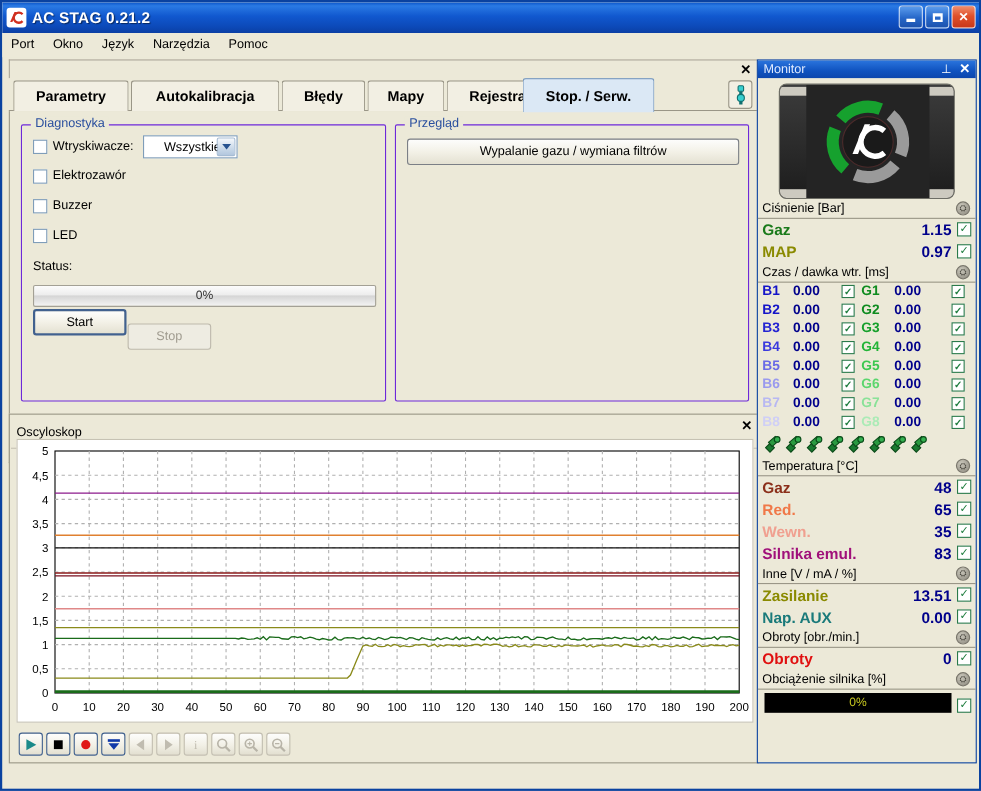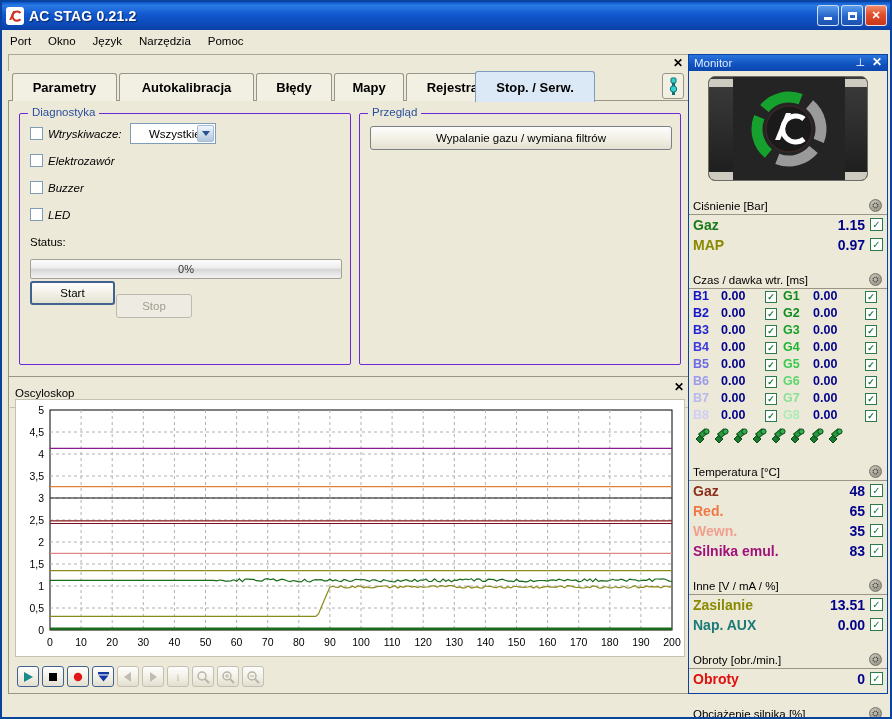--- a/index.html
+++ b/index.html
@@ -88,21 +88,21 @@
   
   .tabpage {
     position: absolute; left: 0; top: 47px; width: 682px; height: 320px;
     background: #ece9d8; border: 1px solid #9a9687; border-top: none;
   }
   .groupbox { position: absolute; border: 1px solid #6d28d9; border-radius: 2px; }
   .groupbox > .gb-title {
     position: absolute; left: 8px; top: -8px; padding: 0 4px;
     background: #ece9d8; font-size: 11.5px; color: #2a4f9e;
   }
-  .chkrow { position: absolute; display: flex; align-items: center; font-style: italic; }
+  .chkrow { position: absolute; display: flex; align-items: flex-start; }
   .chkbox {
     width: 13px; height: 13px; background: #fff;
     border: 1px solid #7f9db9; margin-right: 5px; flex: none;
   }
   .chklabel { font-size: 11.5px; color: #000; }
   .combo {
     position: absolute; height: 21px; background: #fff;
     border: 1px solid #7f9db9; display: flex; align-items: center;
     font-size: 11.5px; color: #000; padding-left: 18px;
   }
@@ -167,21 +167,20 @@
   .mon-title .x { position: absolute; right: 5px; top: 0px; color: #fff; font-size: 12px; font-weight: bold; }
   .acdisp {
     margin: 5px auto 0; width: 160px; height: 105px;
     background: #2a2a2a; border-radius: 7px; position: relative; overflow: hidden;
     border: 1px solid #6e6e66;
   }
   .sechdr {
     height: 18px; display: flex; align-items: center; position: relative;
     font-size: 11.5px; color: #000; padding-left: 4px;
     border-bottom: 1px solid #9a9687;
-    margin-top: 16px;
   }
   .sechdr .knob {
     position: absolute; right: 5px; top: 2px; width: 13px; height: 13px;
     border-radius: 50%; background: radial-gradient(circle at 35% 30%, #c9c6ba, #8c897e);
     border: 1px solid #78756b; color: #4a4840; font-size: 8px;
     display: flex; align-items: center; justify-content: center;
   }
   .vrow {
     height: 20px; display: flex; align-items: center; position: relative; padding-left: 4px;
   }

